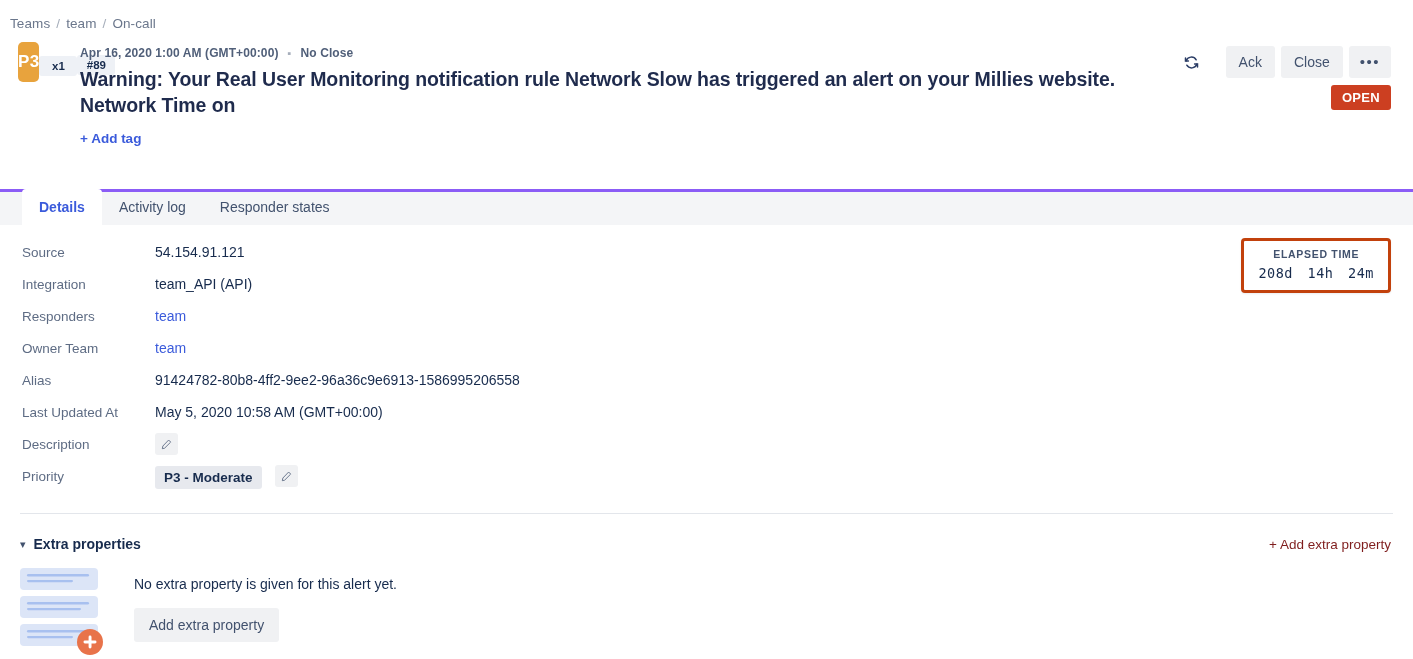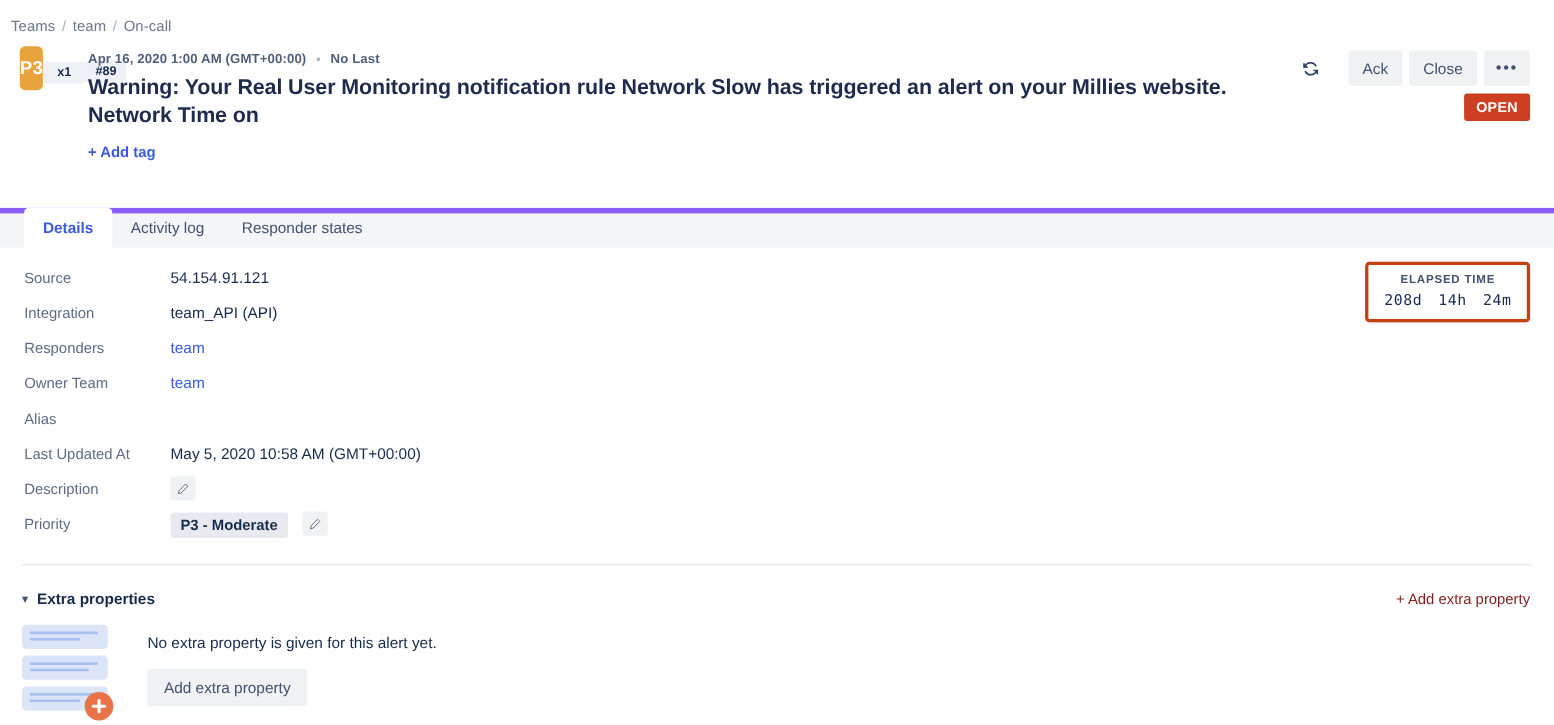--- a/index.html
+++ b/index.html
@@ -75,21 +75,21 @@
   .btn.dots { padding: 0 11px; font-size: 15px; letter-spacing: 1.5px; line-height: 8px; }
   .status-badge {
     position: absolute; right: 22px; top: 45px;
     background: #CC3F21; color: #fff; border-radius: 3px;
     padding: 5px 11px; font-size: 13px; font-weight: 700; letter-spacing: .3px;
   }
 
   
   .tabbar {
     position: absolute; left: 0; top: 189px; width: 1413px; height: 36px;
-    background: #F4F5F7; border-top: 5px solid #8b5cf6;
+    background: #F4F5F7; border-top: 3px solid #8b5cf6;
     display: flex; align-items: flex-end; padding-left: 22px;
   }
   .tab {
     height: 36px; padding: 0 17px; display: flex; align-items: center;
     font-size: 14px; font-weight: 500; color: #42526E; cursor: pointer;
     border-radius: 4px 4px 0 0;
   }
   .tab.active { background: #ffffff; color: #3B5BDB; font-weight: 600; }
 
   
@@ -157,21 +157,21 @@
   <div class="header">
 
     <div class="badge-col">
       <div class="prio-badge">P3</div>
       <div class="count-badge">x1</div>
       <div class="num-badge">#89</div>
     </div>
 
     <div class="head-main">
       <div class="meta-line">
-        <span>Apr 16, 2020 1:00 AM (GMT+00:00)</span><span class="dot">▪</span><span>No Last</span>
+        <span>Apr 16, 2020 1:00 AM (GMT+00:00)</span><span class="dot">▪</span><span>No Close</span>
       </div>
       <div class="alert-title">Warning: Your Real User Monitoring notification rule Network Slow has triggered an alert on your Millies website. Network Time on</div>
       <div class="add-tag">+ Add tag</div>
     </div>
 
     <div class="actions">
       <div class="refresh-btn">
         <svg width="15" height="15" viewBox="0 0 16 16" fill="none" stroke="#2B3D66" stroke-width="1.6" stroke-linecap="round">
           <path d="M2.2 6.3A6 6 0 0 1 13 5.1"></path>
             <path d="M13.8 9.7A6 6 0 0 1 3 10.9"></path>
@@ -210,20 +210,21 @@
       <div class="dvalue link">team</div>
     </div>
 
     <div class="drow">
       <div class="dlabel">Owner Team</div>
       <div class="dvalue link">team</div>
     </div>
 
     <div class="drow">
       <div class="dlabel">Alias</div>
+      <div class="dvalue">91424782-80b8-4ff2-9ee2-96a36c9e6913-1586995206558</div>
     </div>
 
     <div class="drow">
       <div class="dlabel">Last Updated At</div>
       <div class="dvalue">May 5, 2020 10:58 AM (GMT+00:00)</div>
     </div>
 
     <div class="drow">
       <div class="dlabel">Description</div>
       <div class="dvalue">

